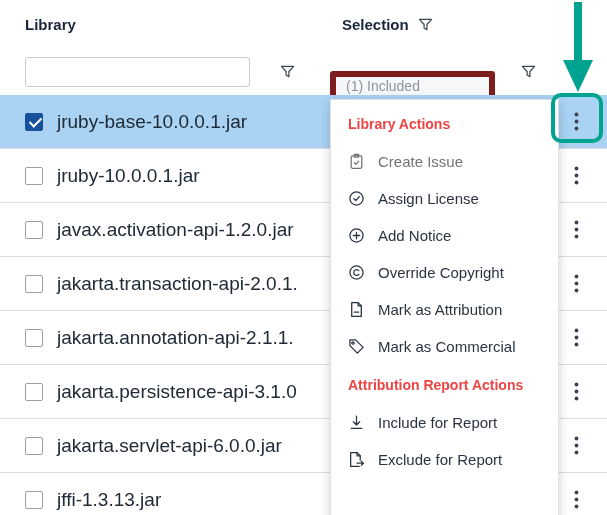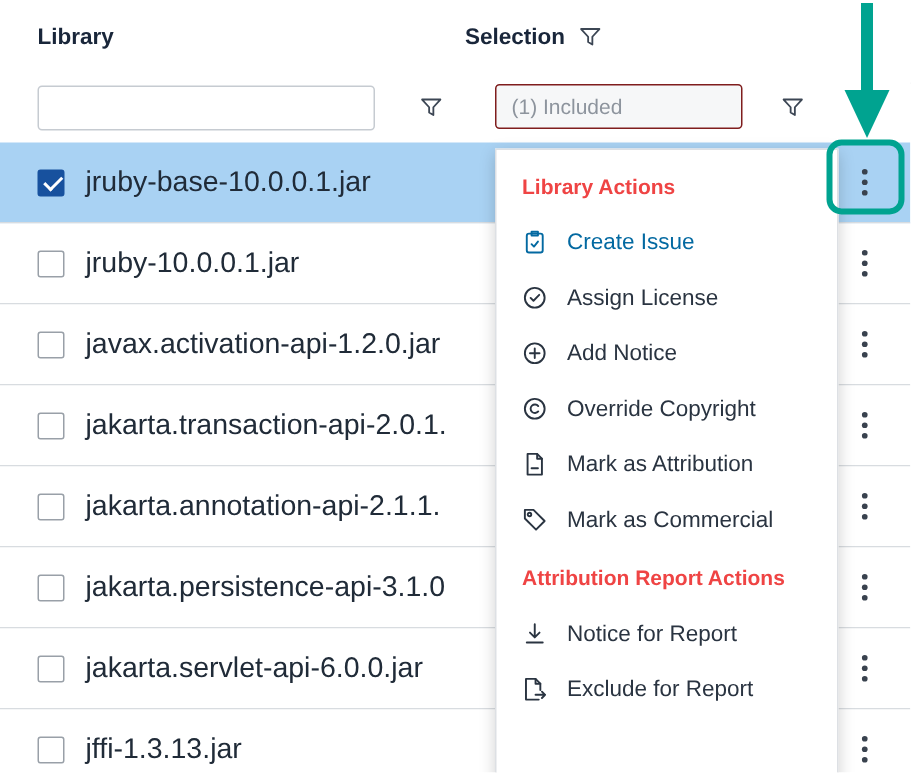--- a/index.html
+++ b/index.html
@@ -3,49 +3,49 @@
 <meta charset="utf-8">
 <style>
   * { margin:0; padding:0; box-sizing:border-box; }
   body { font-family:"Liberation Sans", sans-serif; background:#fff; }
   .app { position:relative; width:607px; height:515px; background:#fff; overflow:hidden; color:#232f3e; }
 
   
   .header-row { position:absolute; top:0; left:0; width:607px; height:56px; border-bottom:1px solid #c2c8cf; background:#fff; }
   .hdr { position:absolute; top:16px; font-size:15px; font-weight:700; color:#19263a; }
   .hdr-library { left:25px; }
-  .hdr-selection { left:310px; display:flex; align-items:center; gap:9px; }
+  .hdr-selection { left:342px; display:flex; align-items:center; gap:9px; }
 
   .funnel { display:inline-flex; color:#3c4654; }
   .funnel svg { width:15px; height:15px; stroke:currentColor; fill:none; stroke-width:1.3; stroke-linejoin:round; }
 
   
   .filter-row { position:absolute; top:48px; left:0; width:607px; height:47px; background:#fff; }
   .lib-filter { position:absolute; left:25px; top:9px; width:225px; height:30px; border:1px solid #c6cbd1; border-radius:3px; padding:0 8px; font-size:14px; font-family:"Liberation Sans", sans-serif; color:#333; outline:none; }
   .funnel-lib { position:absolute; left:280px; top:16px; }
-  .sel-filter { position:absolute; left:330px; top:8px; width:165px; height:30px; border:1px solid #7f1d1d; border-radius:3px; background:#f6f7f8; padding:0 10px; font-size:14px; font-family:"Liberation Sans", sans-serif; color:#8d949d; outline:none; }
+  .sel-filter { position:absolute; left:330px; top:23px; width:165px; height:30px; border:6px solid #7f1d1d; border-radius:3px; background:#f6f7f8; padding:0 10px; font-size:14px; font-family:"Liberation Sans", sans-serif; color:#8d949d; outline:none; }
   .funnel-sel { position:absolute; left:521px; top:16px; }
 
   
   .rows { position:absolute; top:95px; left:0; width:607px; }
   .row { position:relative; height:54px; display:flex; align-items:center; padding-left:25px; border-bottom:1px solid #d8dce0; background:#fff; font-size:19px; color:#202b38; }
   .row.selected { background:#a9d2f3; }
   .checkbox { position:relative; width:18px; height:18px; border:1.5px solid #99a0a8; border-radius:2px; background:#fff; margin-right:14px; flex:0 0 auto; }
   .checkbox.checked { background:#17519e; border-color:#17519e; }
   .checkbox.checked::after { content:""; position:absolute; left:5.5px; top:1.5px; width:5px; height:10px; border:solid #fff; border-width:0 2px 2px 0; transform:rotate(45deg); }
   .row-label { white-space:nowrap; }
   .kebab { position:absolute; right:20px; top:50%; transform:translateY(-50%); width:22px; height:26px; display:flex; align-items:center; justify-content:center; color:#39424e; cursor:pointer; }
   .kebab svg { width:5px; height:19px; fill:currentColor; }
 
   
   .menu { position:absolute; left:330px; top:99px; width:229px; height:430px; background:#fff; border:1px solid #dde0e4; box-shadow:0 3px 10px rgba(0,0,0,0.18); z-index:5; padding-top:13px; }
   .menu-header { padding:3px 17px 11px 17px; font-size:14px; font-weight:700; color:#ef4444; }
   .menu-header.second { padding-top:12px; }
   .menu-item { display:flex; align-items:center; gap:13px; padding:0 17px; height:37px; font-size:15px; color:#2a3441; cursor:pointer; }
-  .menu-item.disabled { color:#0369a1; cursor:default; }
+  .menu-item.disabled { color:#737373; cursor:default; }
   .mi { display:inline-flex; width:17px; height:17px; color:inherit; flex:0 0 auto; }
   .mi svg { width:17px; height:17px; stroke:currentColor; fill:none; stroke-width:1.2; stroke-linecap:round; stroke-linejoin:round; }
 
   
   .anno-arrow { position:absolute; left:556px; top:0; width:44px; height:95px; z-index:10; pointer-events:none; }
   .anno-box { position:absolute; left:551px; top:93px; width:52px; height:50px; border:4px solid #00a390; border-radius:10px; z-index:9; pointer-events:none; }
 </style>
 </head>
 <body>
 
@@ -245,21 +245,21 @@
 
     <div class="menu-header second">Attribution Report Actions</div>
 
     <div class="menu-item">
       <span class="mi">
         <svg viewBox="0 0 16 16">
             <path d="M8 2 v8 M5 7.3 L8 10.3 L11 7.3"></path>
             <path d="M3 13.5 h10"></path>
           </svg>
       </span>
-      <span>Notice for Report</span>
+      <span>Include for Report</span>
     </div>
 
     <div class="menu-item">
       <span class="mi">
         <svg viewBox="0 0 16 16">
             <path d="M10.5 14.5 h-8 v-13 h6 l3 3 v4"></path>
             <path d="M8.5 1.5 v3 h3"></path>
             <path d="M8.5 11.5 h6 M12.5 9.5 l2 2 -2 2"></path>
           </svg>
       </span>

